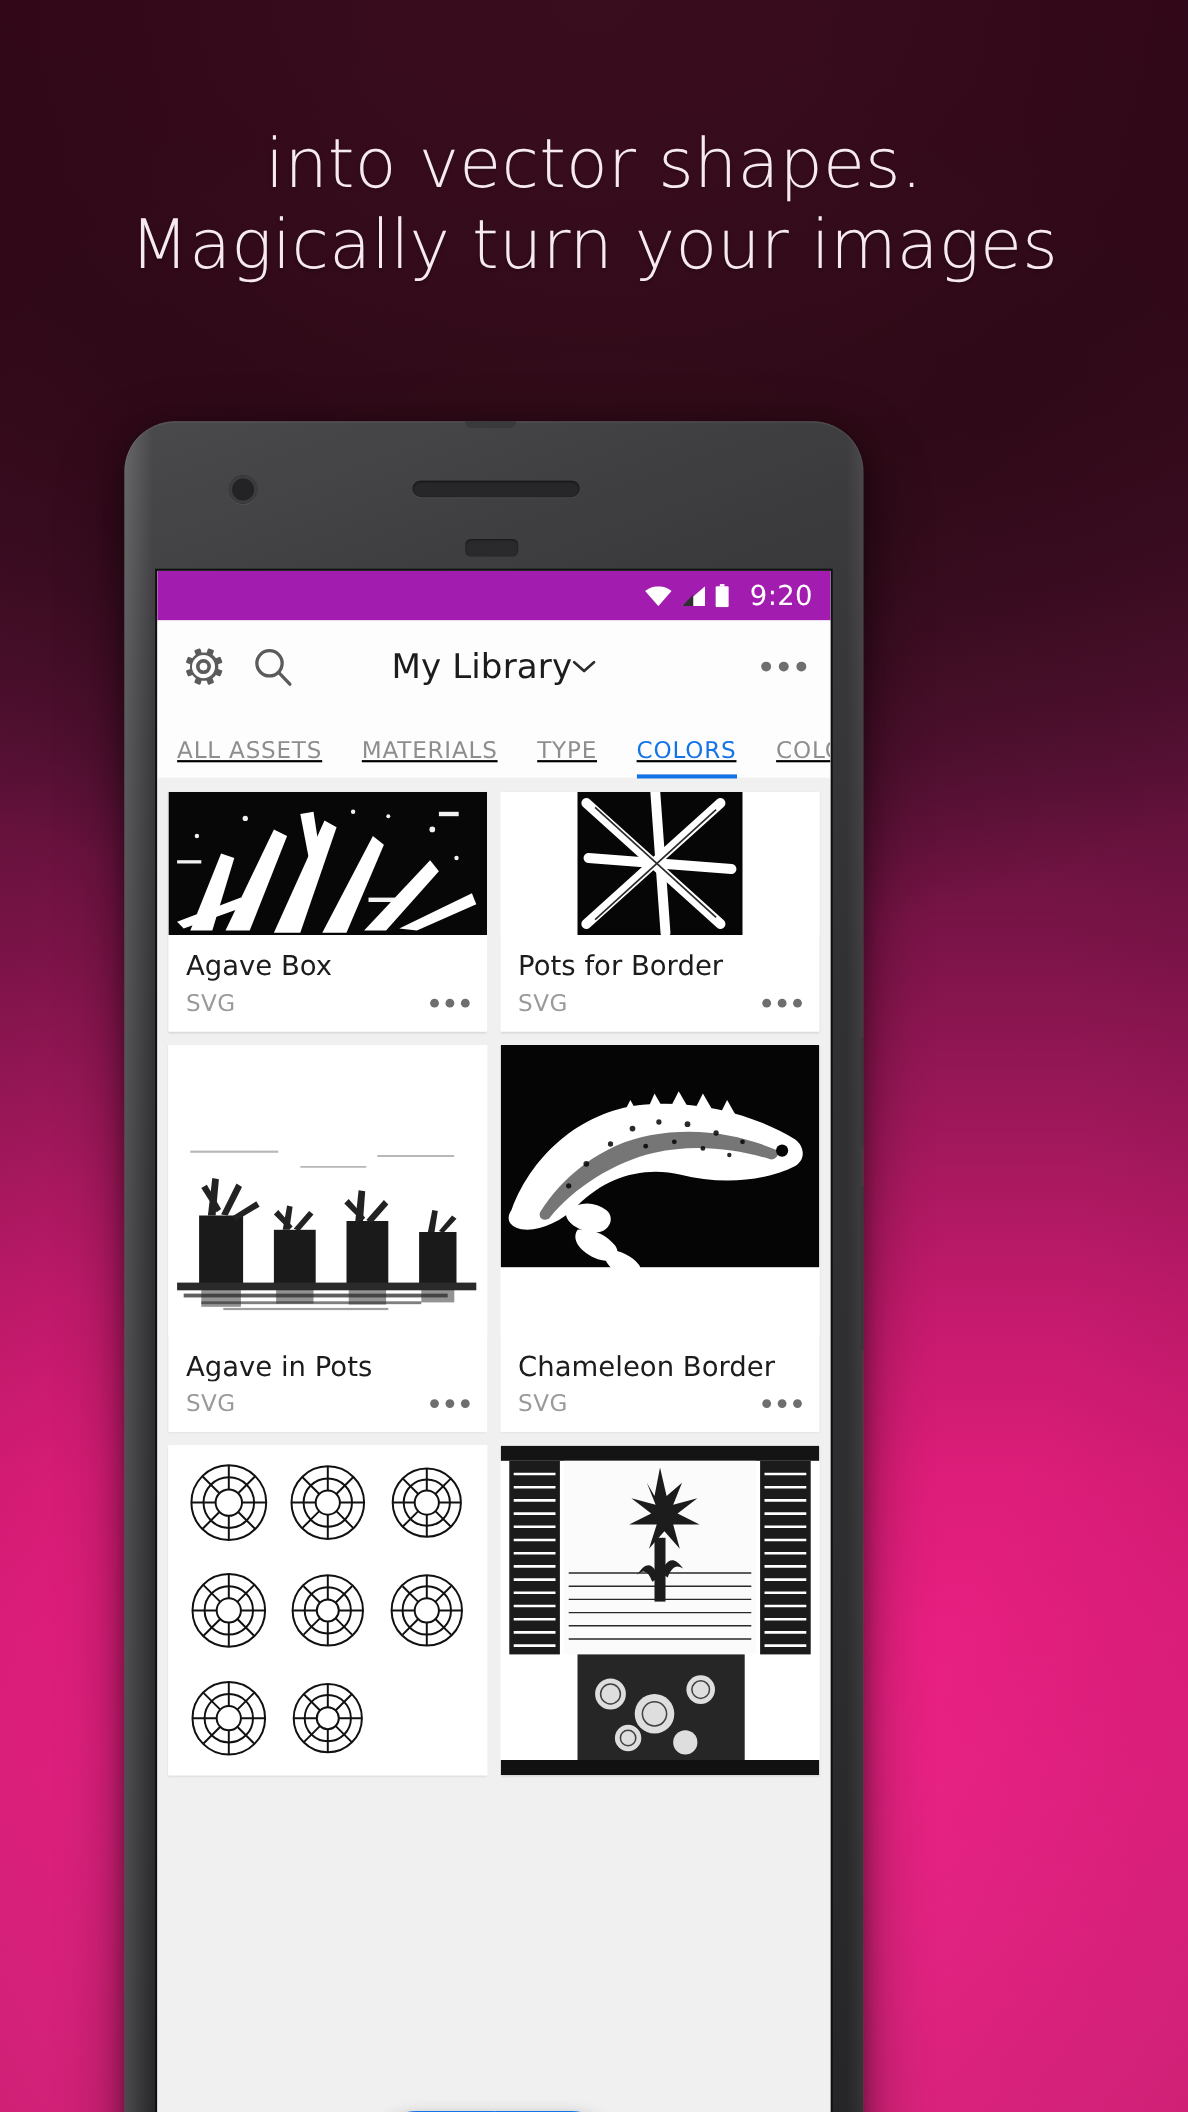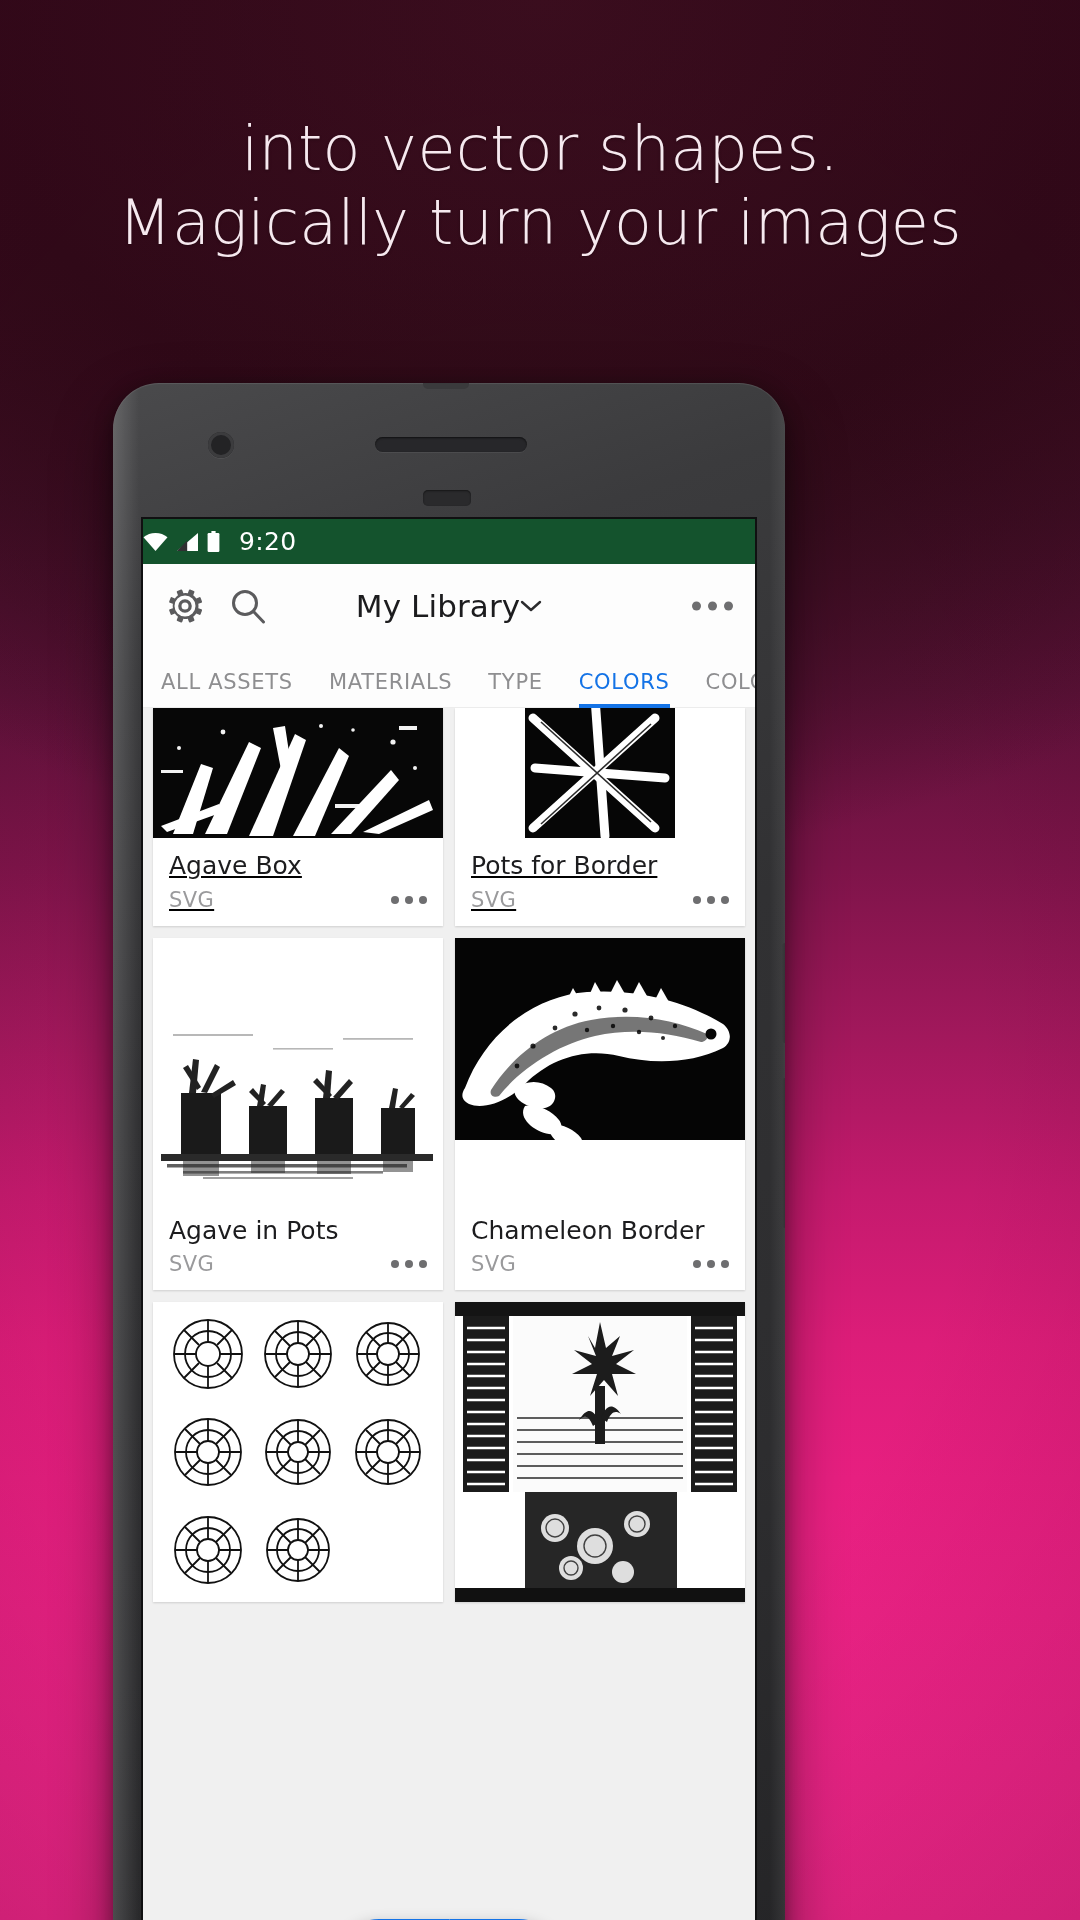--- a/index.html
+++ b/index.html
@@ -117,22 +117,22 @@
     left:30px; top:136px;
     width:612px; height:1484px;
     background:#ffffff;
     overflow:hidden;
     box-shadow:0 0 0 2px #101011;
   }
 
   
   #statusbar {
     height:45px;
-    background:#14532d;
-    display:flex; align-items:center; 
+    background:#a21caf;
+    display:flex; align-items:center; justify-content:flex-end;
     padding-right:16px;
   }
   #statusbar .sb-icons { display:flex; align-items:center; gap:9px; }
   .ic-wifi { width:25px; height:18px; }
   .ic-signal { width:21px; height:18px; }
   .ic-batt { width:13px; height:21px; }
   #sb-time {
     color:#ffffff; font-size:25px; font-weight:400;
     font-family:"DejaVu Sans", sans-serif;
     margin-left:10px; letter-spacing:0.3px; line-height:1;
@@ -164,20 +164,21 @@
   #tb-overflow i { width:9px; height:9px; border-radius:50%; background:#6e6e70; display:block; }
 
   
   #tabs {
     height:60px; background:#fdfdfd;
     display:flex; align-items:flex-end;
     padding-left:18px;
     overflow:hidden;
     position:relative;
     box-shadow:inset 0 -1px 0 #ececec;
+    text-decoration:underline;
   }
   .tab {
     font-family:"DejaVu Sans", sans-serif;
     font-size:21px; letter-spacing:0.7px;
     color:#8e8e90;
     padding:0 0 14px 0;
     margin-right:36px;
     white-space:nowrap;
     position:relative;
   }
@@ -222,21 +223,21 @@
   }
   .meta .sub {
     font-family:"DejaVu Sans", sans-serif;
     font-size:21px; color:#9a9a9c; letter-spacing:0.4px;
   }
   .dots { display:flex; gap:6px; }
   .dots i { width:8px; height:8px; border-radius:50%; background:#6e6e70; display:block; }
 
   
   #row1 .thumb { height:130px; }
-  #row1 .card { margin-top:0;text-decoration:underline; }
+  #row1 .card { margin-top:12px; }
 
   
   #fabs {
     position:absolute;
     left:50%; transform:translateX(-50%);
     bottom:-2px;
     display:flex;
     background:#1473e6;
     border-radius:44px;
     box-shadow:0 6px 16px rgba(0,0,0,0.30);

